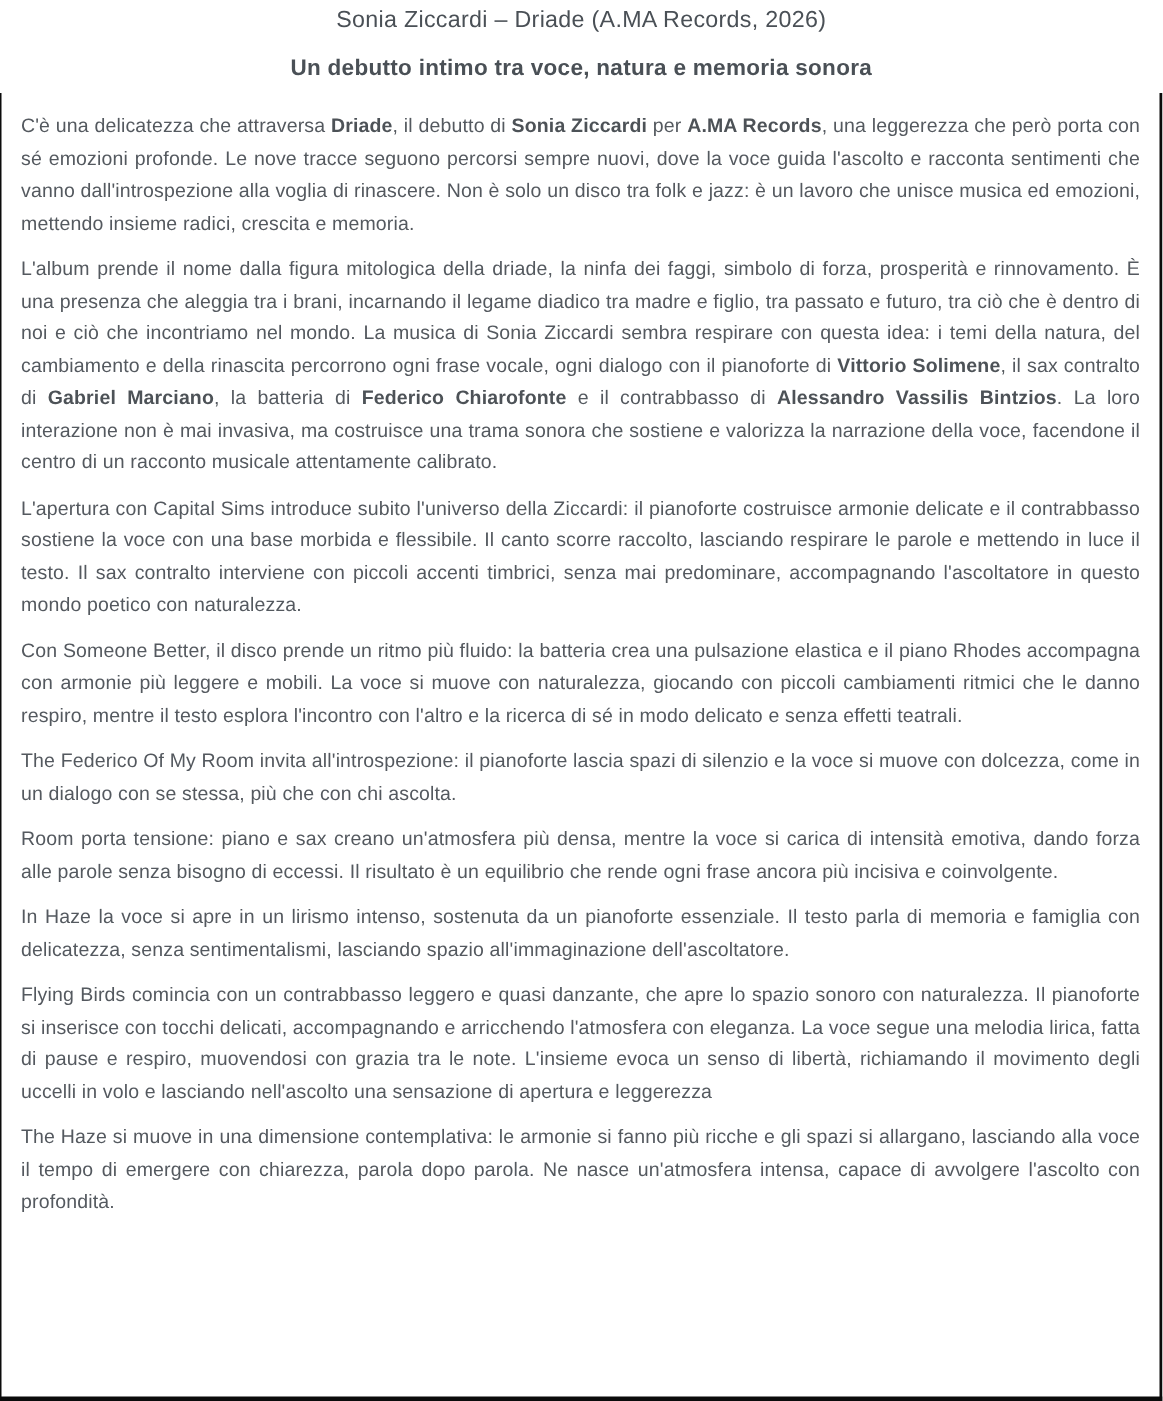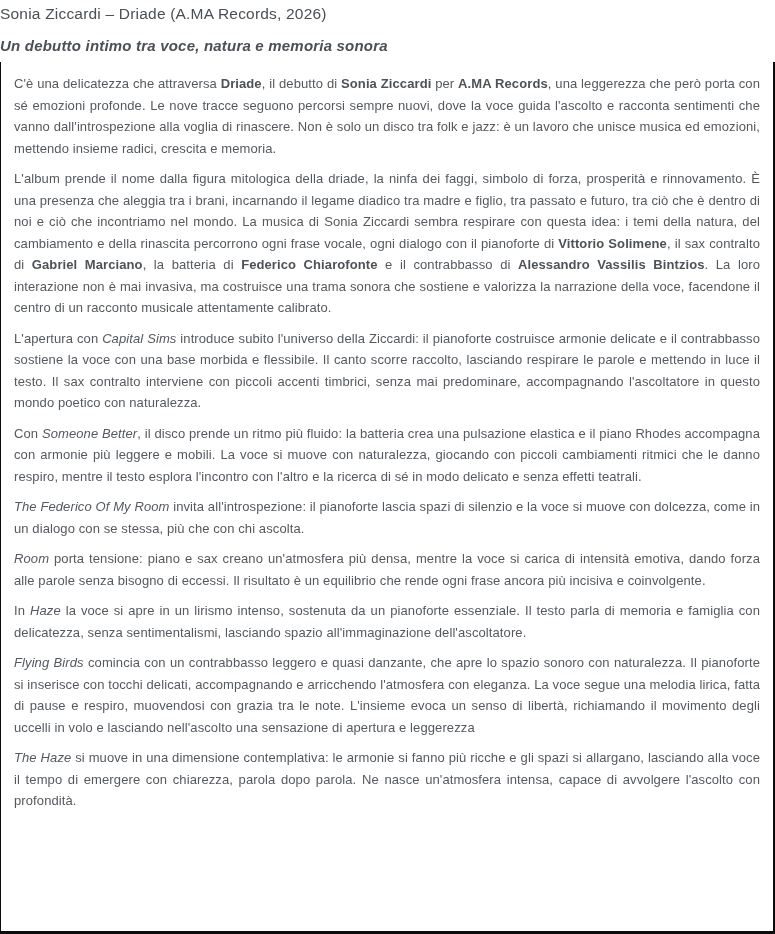--- a/index.html
+++ b/index.html
@@ -10,34 +10,33 @@
     width: 775px;
     height: 934px;
     background: #ffffff;
     font-family: "Liberation Sans", "DejaVu Sans", sans-serif;
     overflow: hidden;
     box-sizing: border-box;
     display: flex;
     flex-direction: column;
   }
   .header {
-    text-align: left;
+    text-align: center;
     padding-top: 5px;
     color: #4a5056;
     flex: 0 0 auto;
   }
   .title {
     font-size: 15.5px;
     font-weight: normal;
     margin: 0;
     letter-spacing: 0.2px;
   }
   .subtitle {
     font-size: 15px;
-    font-style: italic;
     margin: 14px 0 0 0;
     letter-spacing: 0.2px;
   }
   .content-box {
     flex: 1 1 auto;
     margin-top: 8px;
     border-left: 1px solid #0b0b0b;
     border-right: 2px solid #0b0b0b;
     border-bottom: 3px solid #0b0b0b;
     padding: 11px 13px 4px 13px;
@@ -52,21 +51,20 @@
     letter-spacing: 0.1px;
   }
   p.para:last-child {
     margin-bottom: 0;
   }
   .seg-bold {
     font-weight: 600;
     color: #4d5257;
   }
   .seg-italic {
-    font-style: italic;
   }
 </style>
 </head>
 <body>
 
 <header class="header">
   <h1 class="title">Sonia Ziccardi – Driade (A.MA Records, 2026)</h1>
   <h2 class="subtitle">Un debutto intimo tra voce, natura e memoria sonora</h2>
 </header>
 

